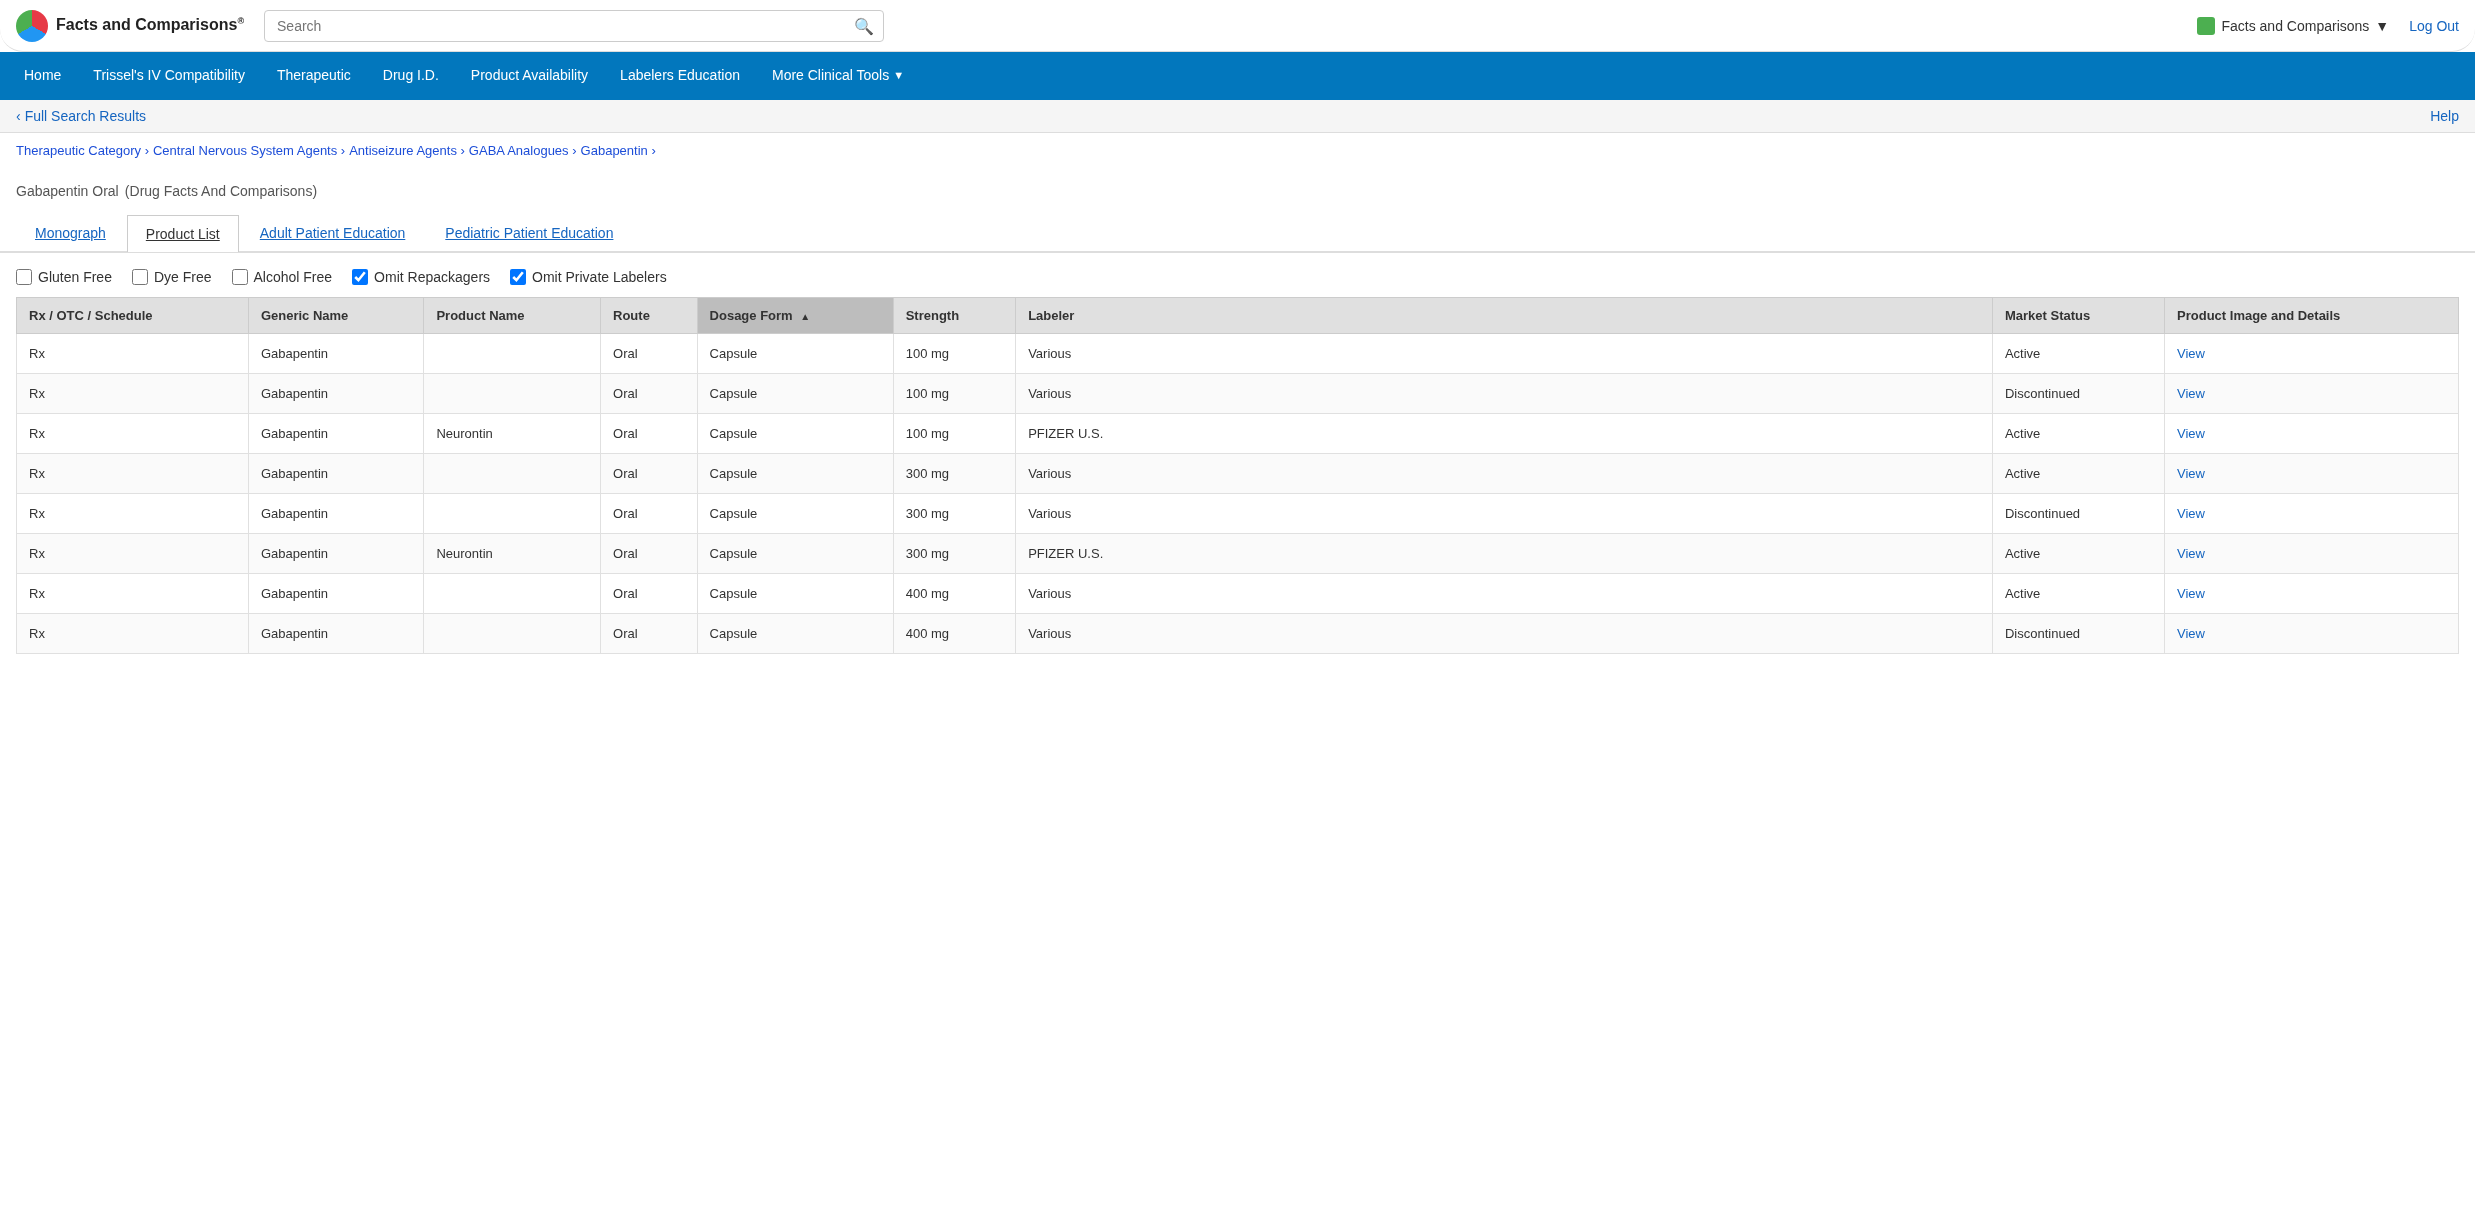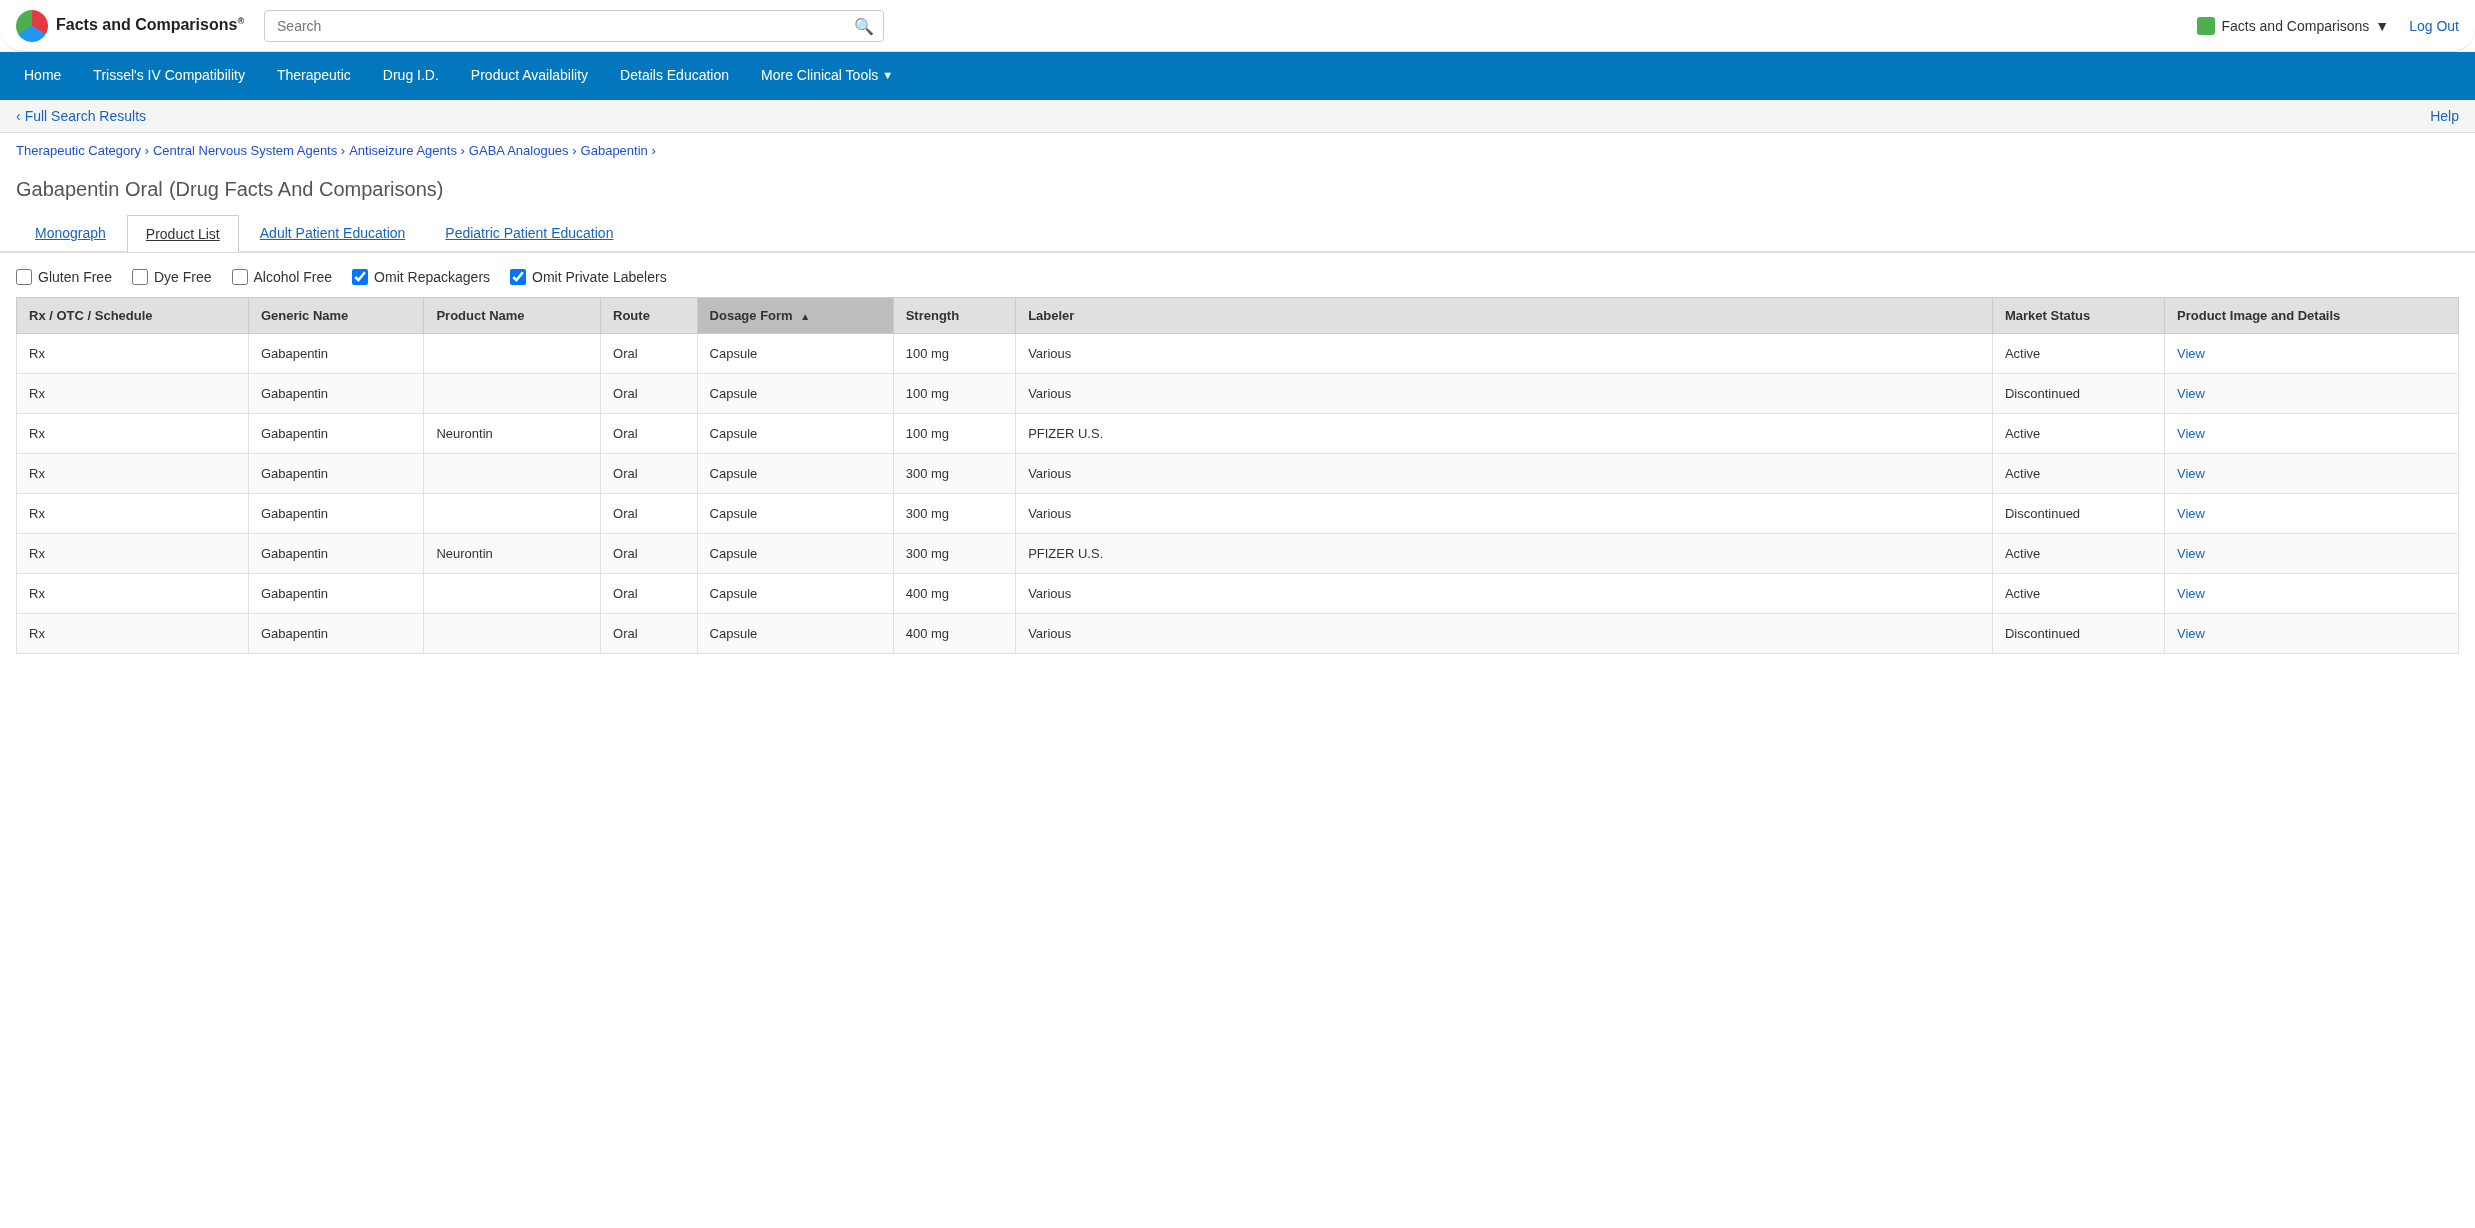--- a/index.html
+++ b/index.html
@@ -145,21 +145,21 @@
       text-decoration: none;
     }
 
     
     .page-title {
       padding: 8px 16px 4px;
       font-size: 22px;
       font-weight: bold;
       color: #222;
     }
-    .page-title span { font-weight: normal; font-size: 20px; color: #555; }
+    .page-title span { font-weight: normal; font-size: 14px; color: #555; }
 
     
     .tabs {
       display: flex;
       border-bottom: 2px solid #ddd;
       margin: 8px 0 0;
       padding: 0 16px;
     }
     .tab {
       padding: 10px 18px;
@@ -269,21 +269,21 @@
     <a class="logout-link">Log Out</a>
   </div>
 </div>
 
 <nav class="nav-bar">
   <div class="nav-item">Home</div>
   <div class="nav-item">Trissel's IV Compatibility</div>
   <div class="nav-item">Therapeutic</div>
   <div class="nav-item">Drug I.D.</div>
   <div class="nav-item">Product Availability</div>
-  <div class="nav-item">Details Education</div>
+  <div class="nav-item">Labelers Education</div>
   <div class="nav-item">
     <span>More Clinical Tools</span>
     <span class="chevron">▼</span>
   </div>
 </nav>
 
 <div class="breadcrumb-row">
   <div class="back-link">
     <span>‹</span>
     <span>Full Search Results</span>

